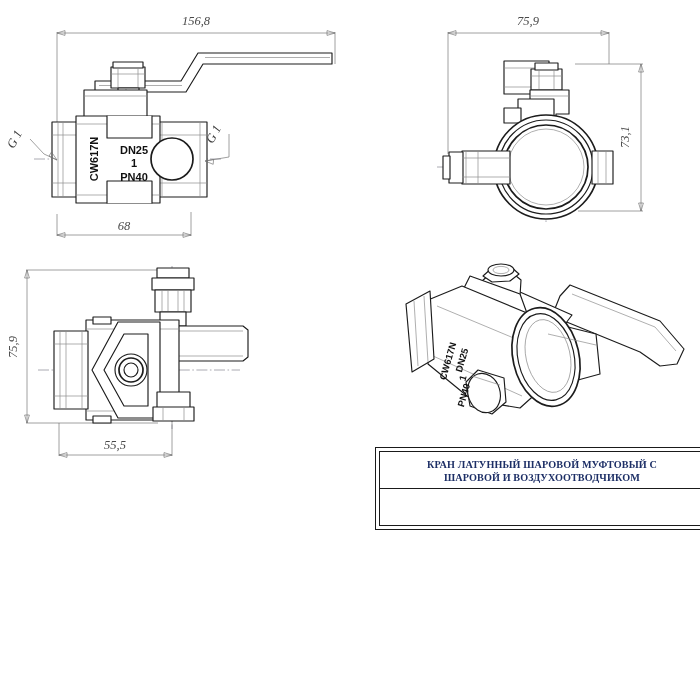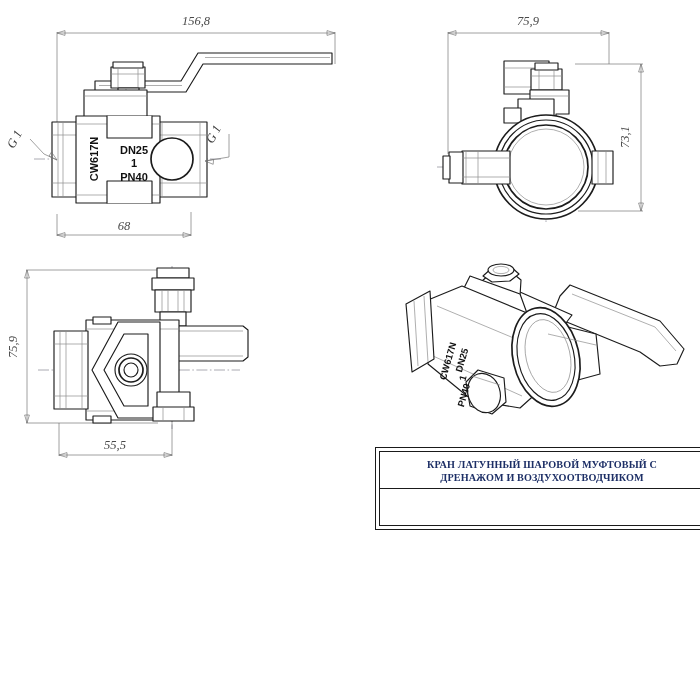--- a/index.html
+++ b/index.html
@@ -411,18 +411,18 @@
       <text class="bodytxt-sm" x="466" y="375" text-anchor="middle" transform="rotate(-74 466 375)">1</text>
       <text class="bodytxt-sm" x="467" y="392" text-anchor="middle" transform="rotate(-74 467 392)">PN40</text>
     </g>
 
   </svg>
 
   <div id="title-block">
     <div class="tb-inner">
       <div class="tb-desc">
         <span>КРАН ЛАТУННЫЙ ШАРОВОЙ МУФТОВЫЙ С</span>
-        <span>ДРЕНАЖОМ И ВОЗДУХООТВОДЧИКОМ</span>
+        <span>ШАРОВОЙ И ВОЗДУХООТВОДЧИКОМ</span>
       </div>
     </div>
   </div>
 
 </div>
 
 </body></html>

